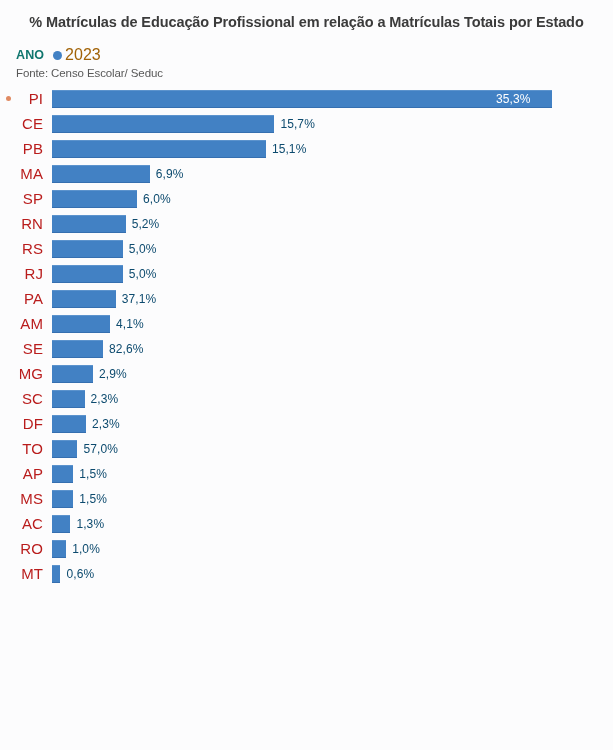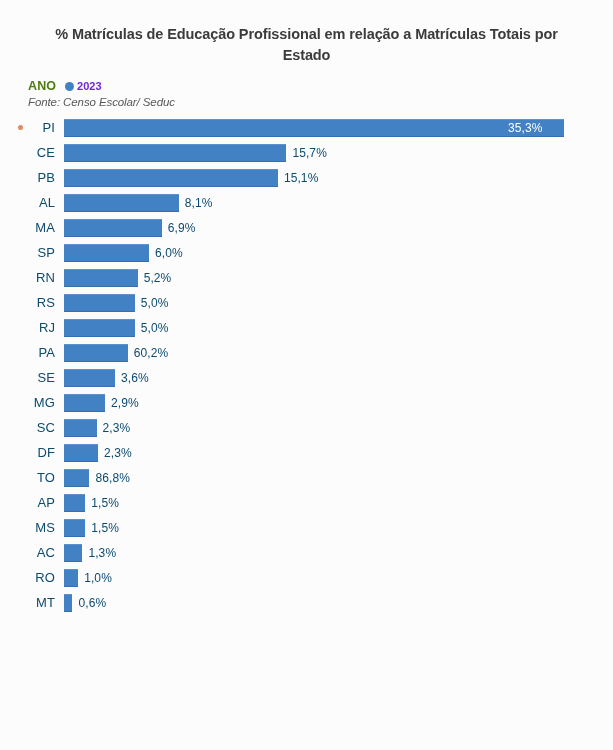--- a/index.html
+++ b/index.html
@@ -13,21 +13,21 @@
     background: #fcfcfd;
     font-family: "Liberation Sans", sans-serif;
     overflow: hidden;
     position: relative;
   }
 
   #chart-card {
     width: 613px;
     height: 750px;
     background: #fcfcfd;
-    padding: 12px;
+    padding: 0;
     position: relative;
   }
 
   #chart-title {
     font-size: 14.5px;
     font-weight: bold;
     color: #3b3b3b;
     text-align: center;
     line-height: 21px;
     padding: 12px 22px 0 22px;
@@ -35,45 +35,43 @@
   }
 
   #legend-row {
     display: flex;
     align-items: center;
     padding: 13px 0 0 16px;
   }
   #legend-title {
     font-size: 12.5px;
     font-weight: bold;
-    color: #4d7c0f;
+    color: #0f766e;
     letter-spacing: 0.1px;
     text-align: center;
   }
   #legend-swatch {
     width: 9px;
     height: 9px;
     border-radius: 50%;
     background: #4281c4;
     margin-left: 9px;
     margin-right: 3px;
     display: inline-block;
   }
   #legend-value {
-    font-size: 11px;
-    color: #6d28d9;
-    font-weight: bold;
+    font-size: 16px;
+    color: #a16207;
   }
 
   #source-line {
     font-size: 11.5px;
     color: #585858;
     padding: 3px 0 0 16px;
     letter-spacing: -0.1px;
-    font-style: italic;
   }
 
   #plot-area {
     position: relative;
     margin-top: 7px;
     padding-left: 0;
   }
 
   .bar-row {
     display: flex;
@@ -96,22 +94,22 @@
     height: 5px;
     background: #e08a62;
     border-radius: 50%;
     vertical-align: middle;
   }
 
   .cat-label {
     width: 36px;
     flex: none;
     text-align: right;
-    font-size: 13px;
-    color: #0c4a6e;
+    font-size: 15px;
+    color: #b91c1c;
     padding-right: 9px;
     letter-spacing: 0.1px;
   }
 
   .bar-wrap {
     position: relative;
     flex: 1 1 auto;
     height: 25px;
     display: flex;
     align-items: center;
@@ -175,28 +173,20 @@
       <div class="bar-row">
         <div class="row-marker empty"></div>
         <div class="cat-label">PB</div>
         <div class="bar-wrap">
           <div class="bar" style="width: 213.881px;"></div>
           <div class="bar-value">15,1%</div>
         </div>
       </div>
       <div class="bar-row">
         <div class="row-marker empty"></div>
-        <div class="cat-label">AL</div>
-        <div class="bar-wrap">
-          <div class="bar" style="width: 114.731px;"></div>
-          <div class="bar-value">8,1%</div>
-        </div>
-      </div>
-      <div class="bar-row">
-        <div class="row-marker empty"></div>
         <div class="cat-label">MA</div>
         <div class="bar-wrap">
           <div class="bar" style="width: 97.7337px;"></div>
           <div class="bar-value">6,9%</div>
         </div>
       </div>
       <div class="bar-row">
         <div class="row-marker empty"></div>
         <div class="cat-label">SP</div>
         <div class="bar-wrap">
@@ -226,29 +216,37 @@
         <div class="bar-wrap">
           <div class="bar" style="width: 70.8215px;"></div>
           <div class="bar-value">5,0%</div>
         </div>
       </div>
       <div class="bar-row">
         <div class="row-marker empty"></div>
         <div class="cat-label">PA</div>
         <div class="bar-wrap">
           <div class="bar" style="width: 63.7394px;"></div>
-          <div class="bar-value">60,2%</div>
+          <div class="bar-value">37,1%</div>
+        </div>
+      </div>
+      <div class="bar-row">
+        <div class="row-marker empty"></div>
+        <div class="cat-label">AM</div>
+        <div class="bar-wrap">
+          <div class="bar" style="width: 58.0737px;"></div>
+          <div class="bar-value">4,1%</div>
         </div>
       </div>
       <div class="bar-row">
         <div class="row-marker empty"></div>
         <div class="cat-label">SE</div>
         <div class="bar-wrap">
           <div class="bar" style="width: 50.9915px;"></div>
-          <div class="bar-value">3,6%</div>
+          <div class="bar-value">82,6%</div>
         </div>
       </div>
       <div class="bar-row">
         <div class="row-marker empty"></div>
         <div class="cat-label">MG</div>
         <div class="bar-wrap">
           <div class="bar" style="width: 41.0765px;"></div>
           <div class="bar-value">2,9%</div>
         </div>
       </div>
@@ -266,21 +264,21 @@
         <div class="bar-wrap">
           <div class="bar" style="width: 33.9943px;"></div>
           <div class="bar-value">2,3%</div>
         </div>
       </div>
       <div class="bar-row">
         <div class="row-marker empty"></div>
         <div class="cat-label">TO</div>
         <div class="bar-wrap">
           <div class="bar" style="width: 25.4958px;"></div>
-          <div class="bar-value">86,8%</div>
+          <div class="bar-value">57,0%</div>
         </div>
       </div>
       <div class="bar-row">
         <div class="row-marker empty"></div>
         <div class="cat-label">AP</div>
         <div class="bar-wrap">
           <div class="bar" style="width: 21.2465px;"></div>
           <div class="bar-value">1,5%</div>
         </div>
       </div>

